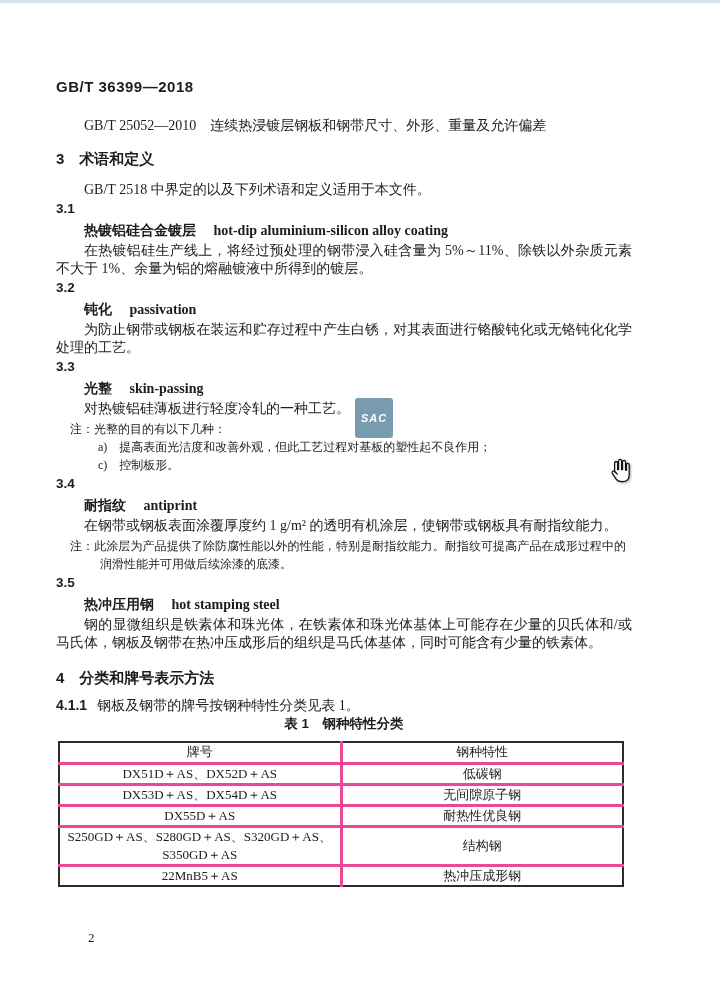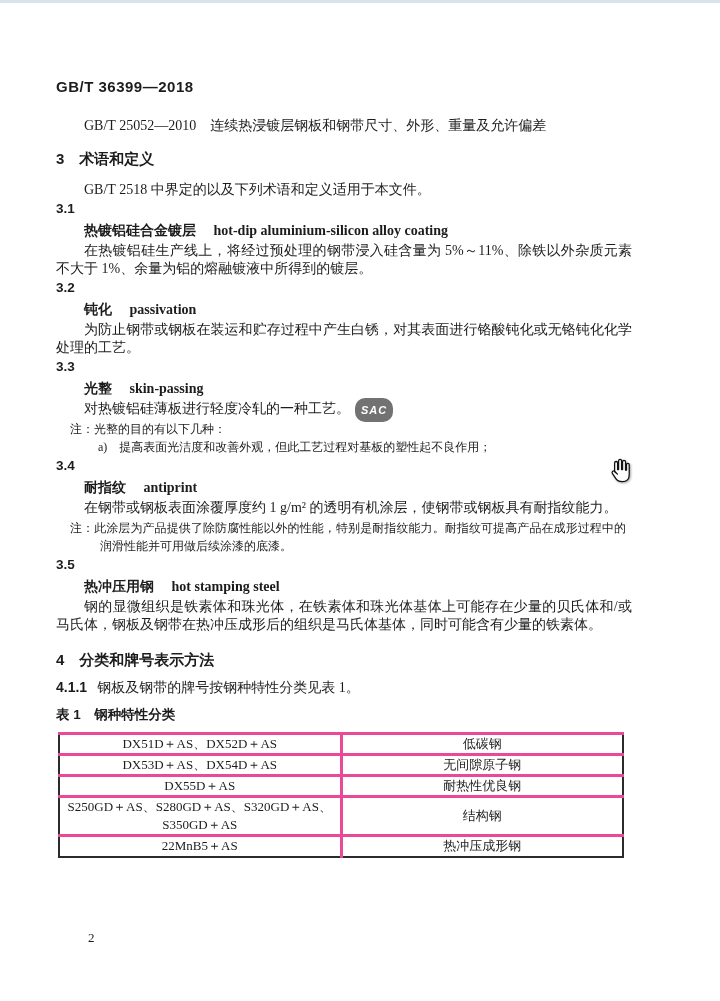--- a/index.html
+++ b/index.html
@@ -64,21 +64,21 @@
   .note.hanging {
     padding-left: 30px; text-indent: -30px; text-align: justify;
     margin-right: 6px;
   }
   .clause-411 { margin-top: 8px; font-size: 14px; line-height: 18px; }
   .clause-411 .num {
     font-family: "Liberation Sans", "DejaVu Sans", sans-serif;
     font-weight: 600; margin-right: 10px;
   }
   .tbl-caption {
-    margin-top: 9px; 
+    margin-top: 0; text-align: center;
     font-family: "Liberation Sans", "DejaVu Sans", sans-serif;
     font-weight: bold; font-size: 13.5px; line-height: 18px;
   }
   table.t1 {
     margin-top: 8px; margin-left: 2px;
     width: 566px;
     border-collapse: collapse;
     font-size: 13px;
   }
   table.t1 th, table.t1 td {
@@ -90,22 +90,22 @@
   table.t1 tr:first-child th { border-top: 2px solid #2b2b2b; }
   table.t1 tr:last-child td { border-bottom: 2px solid #2b2b2b; }
   table.t1 th:first-child, table.t1 td:first-child { border-left: 2px solid #2b2b2b; width: 50%; }
   table.t1 th:last-child, table.t1 td:last-child { border-right: 2px solid #2b2b2b; }
   .page-num {
     position: absolute; left: 88px; top: 930px;
     font-size: 13px;
   }
   .watermark {
     position: absolute; left: 355px; top: 398px;
-    width: 38px; height: 24px;
-    background: #000000; opacity: .55; border-radius: 10px;
+    width: 38px; height: 40px;
+    background: #0c4a6e; opacity: .55; border-radius: 3px;
     color: #ffffff; font-family: "Liberation Sans", sans-serif;
     font-style: italic; font-weight: bold; font-size: 11px;
     display: flex; align-items: center; justify-content: center;
     letter-spacing: 1px;
   }
   .hand-cursor {
     position: absolute; left: 603px; top: 454px;
     width: 34px; height: 34px;
     filter: drop-shadow(1px 1px 1px rgba(0,0,0,.35));
   }
@@ -141,20 +141,21 @@
 
   <div class="clause-num">3.3</div>
   <p class="term">
     <span class="term-zh">光整</span>
     <span class="term-en">skin-passing</span>
   </p>
   <p class="body-p">对热镀铝硅薄板进行轻度冷轧的一种工艺。</p>
   <div class="note">
     <div class="note-label">注：光整的目的有以下几种：</div>
     <div class="note-item">a)　提高表面光洁度和改善外观，但此工艺过程对基板的塑性起不良作用；</div>
+    <div class="note-item">c)　控制板形。</div>
   </div>
 
   <div class="clause-num">3.4</div>
   <p class="term">
     <span class="term-zh">耐指纹</span>
     <span class="term-en">antiprint</span>
   </p>
   <p class="body-p">在钢带或钢板表面涂覆厚度约 1 g/m² 的透明有机涂层，使钢带或钢板具有耐指纹能力。</p>
   <div class="note hanging">注：此涂层为产品提供了除防腐性能以外的性能，特别是耐指纹能力。耐指纹可提高产品在成形过程中的润滑性能并可用做后续涂漆的底漆。</div>
 
@@ -167,20 +168,24 @@
 
   <div class="chapter ch4">4　分类和牌号表示方法</div>
   <div class="clause-411">
     <span class="num">4.1.1</span><span>钢板及钢带的牌号按钢种特性分类见表 1。</span>
   </div>
 
   <div class="tbl-caption">表 1　钢种特性分类</div>
 
   <table class="t1">
     <tbody>
+        <tr>
+      <th>牌号</th>
+      <th>钢种特性</th>
+    </tr>
     <tr>
       <td>DX51D＋AS、DX52D＋AS</td>
       <td>低碳钢</td>
     </tr>
     <tr>
       <td>DX53D＋AS、DX54D＋AS</td>
       <td>无间隙原子钢</td>
     </tr>
     <tr>
       <td>DX55D＋AS</td>

